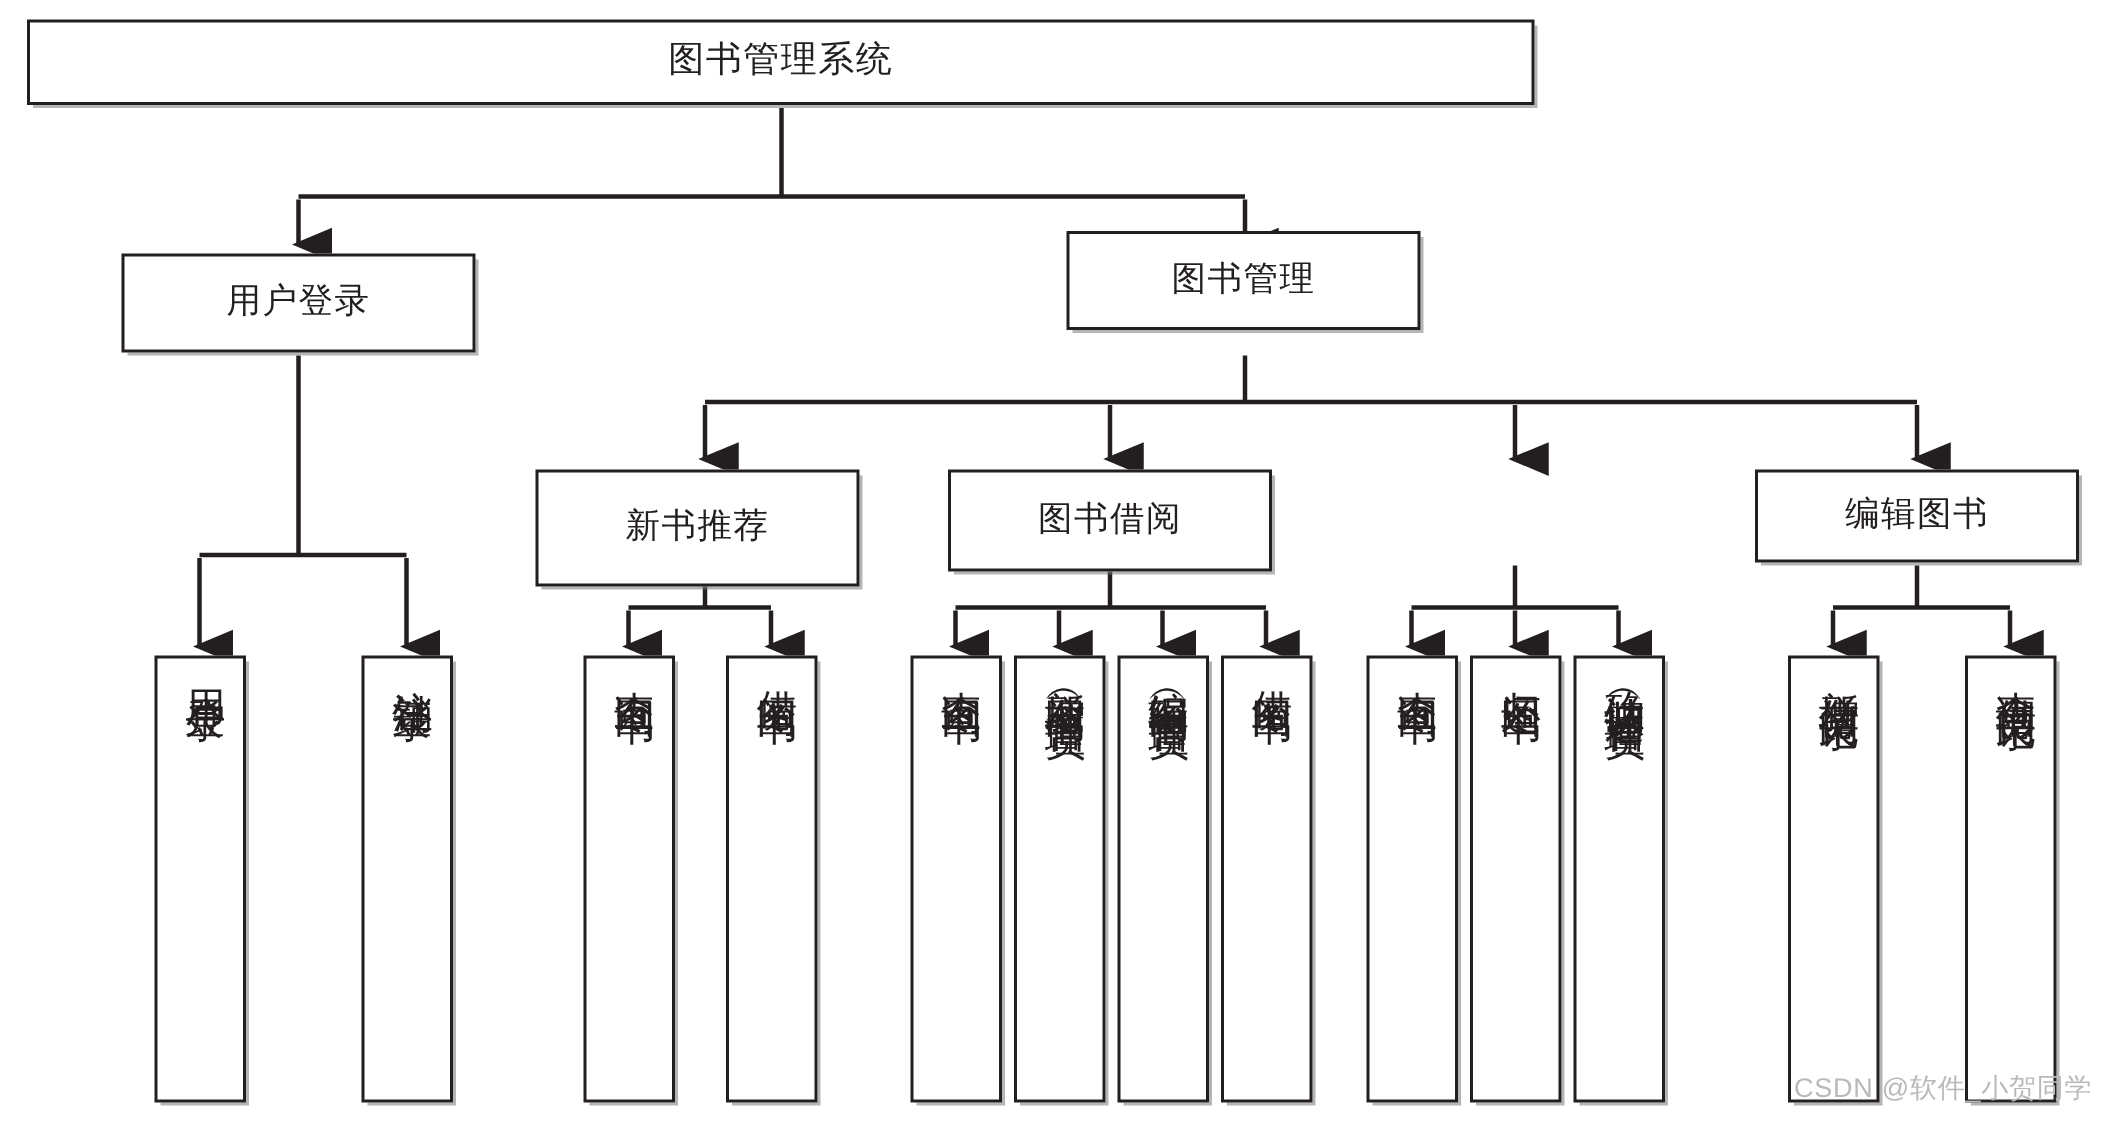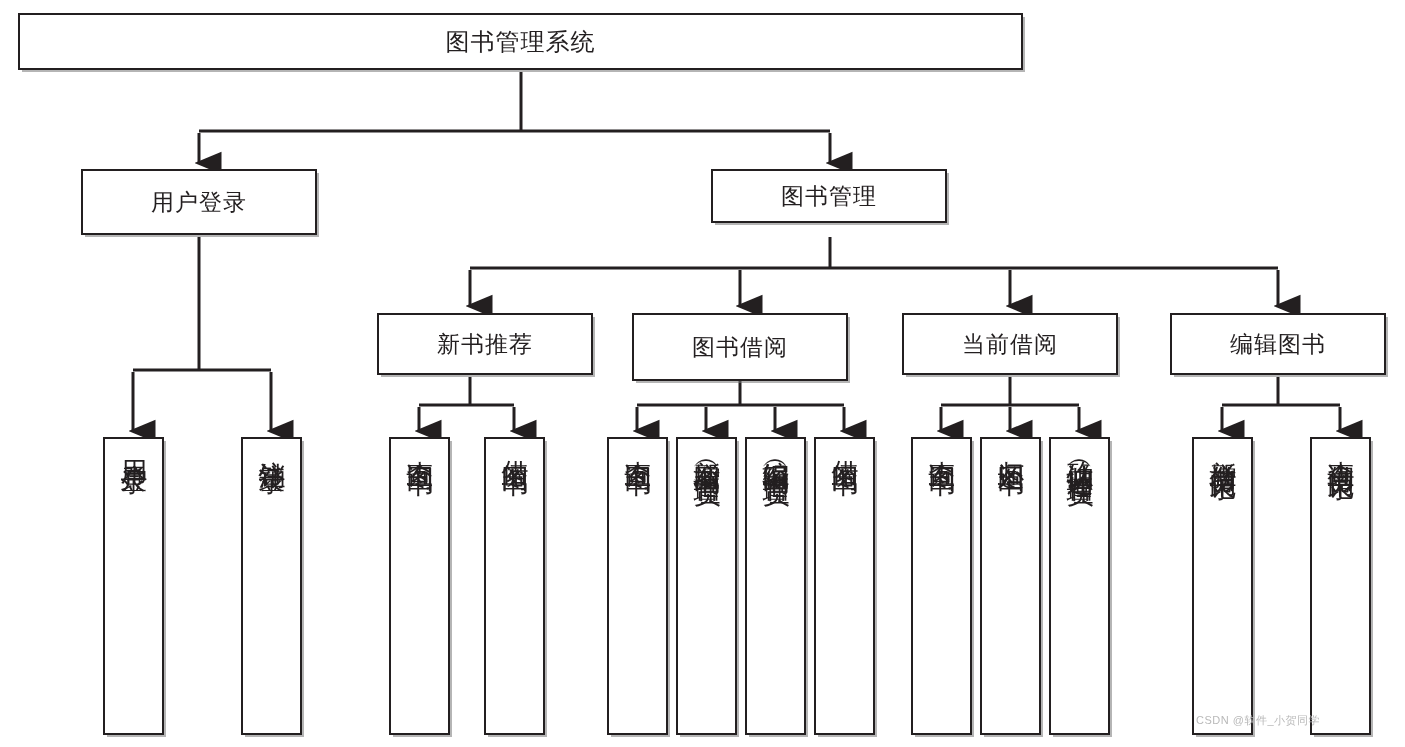--- a/index.html
+++ b/index.html
@@ -35,20 +35,21 @@
     display: flex;
     align-items: center;
     justify-content: center;
     color: #231f20;
   }
   .node .label {
     display: block;
     text-align: center;
     line-height: 1.15;
     white-space: nowrap;
+    font-family: Liberation Mono, monospace;
   }
   .node.horiz .label {
     font-size: 23px;
     letter-spacing: 1px;
   }
   .node.vert {
     align-items: flex-start;
     padding-top: 0;
   }
   .node.vert .label {
@@ -59,21 +60,21 @@
     line-height: 1;
     margin: 0 auto;
   }
   .node.root .label {
     font-size: 24px;
   }
   .watermark {
     position: absolute;
     left: 1196px;
     top: 713px;
-    font-size: 11px;
+    font-size: 18px;
     color: #b9b9b9;
     letter-spacing: 0.5px;
     white-space: nowrap;
     font-family: "Liberation Sans", "DejaVu Sans", sans-serif;
   }
 </style>
 </head>
 <body>
 
 <div id="canvas">
@@ -128,33 +129,30 @@
     </g>
   </svg>
 
   <div class="node horiz root" style="left:18px; top:13px; width:1005px; height:57px;">
     <span class="label">图书管理系统</span>
   </div>
 
   <div class="node horiz" style="left:81px; top:169px; width:236px; height:66px;">
     <span class="label">用户登录</span>
   </div>
-  <div class="node horiz" style="left:711px; top:169px; width:236px; height:54px;">
+  <div class="node horiz" style="left:711px; top:154px; width:236px; height:66px;">
     <span class="label">图书管理</span>
   </div>
 
-  <div class="node horiz" style="left:377px; top:313px; width:216px; height:62px;">
+  <div class="node horiz" style="left:357px; top:313px; width:216px; height:78px;">
     <span class="label">新书推荐</span>
   </div>
   <div class="node horiz" style="left:632px; top:313px; width:216px; height:68px;">
     <span class="label">图书借阅</span>
   </div>
-  <div class="node horiz" style="left:902px; top:313px; width:216px; height:62px;">
-    <span class="label">当前借阅</span>
-  </div>
   <div class="node horiz" style="left:1170px; top:313px; width:216px; height:62px;">
     <span class="label">编辑图书</span>
   </div>
 
   <div class="node vert" style="left:103px; top:437px; width:61px; height:298px;">
     <span class="label">用户登录</span>
   </div>
   <div class="node vert" style="left:241px; top:437px; width:61px; height:298px;">
     <span class="label">注销登录</span>
   </div>

